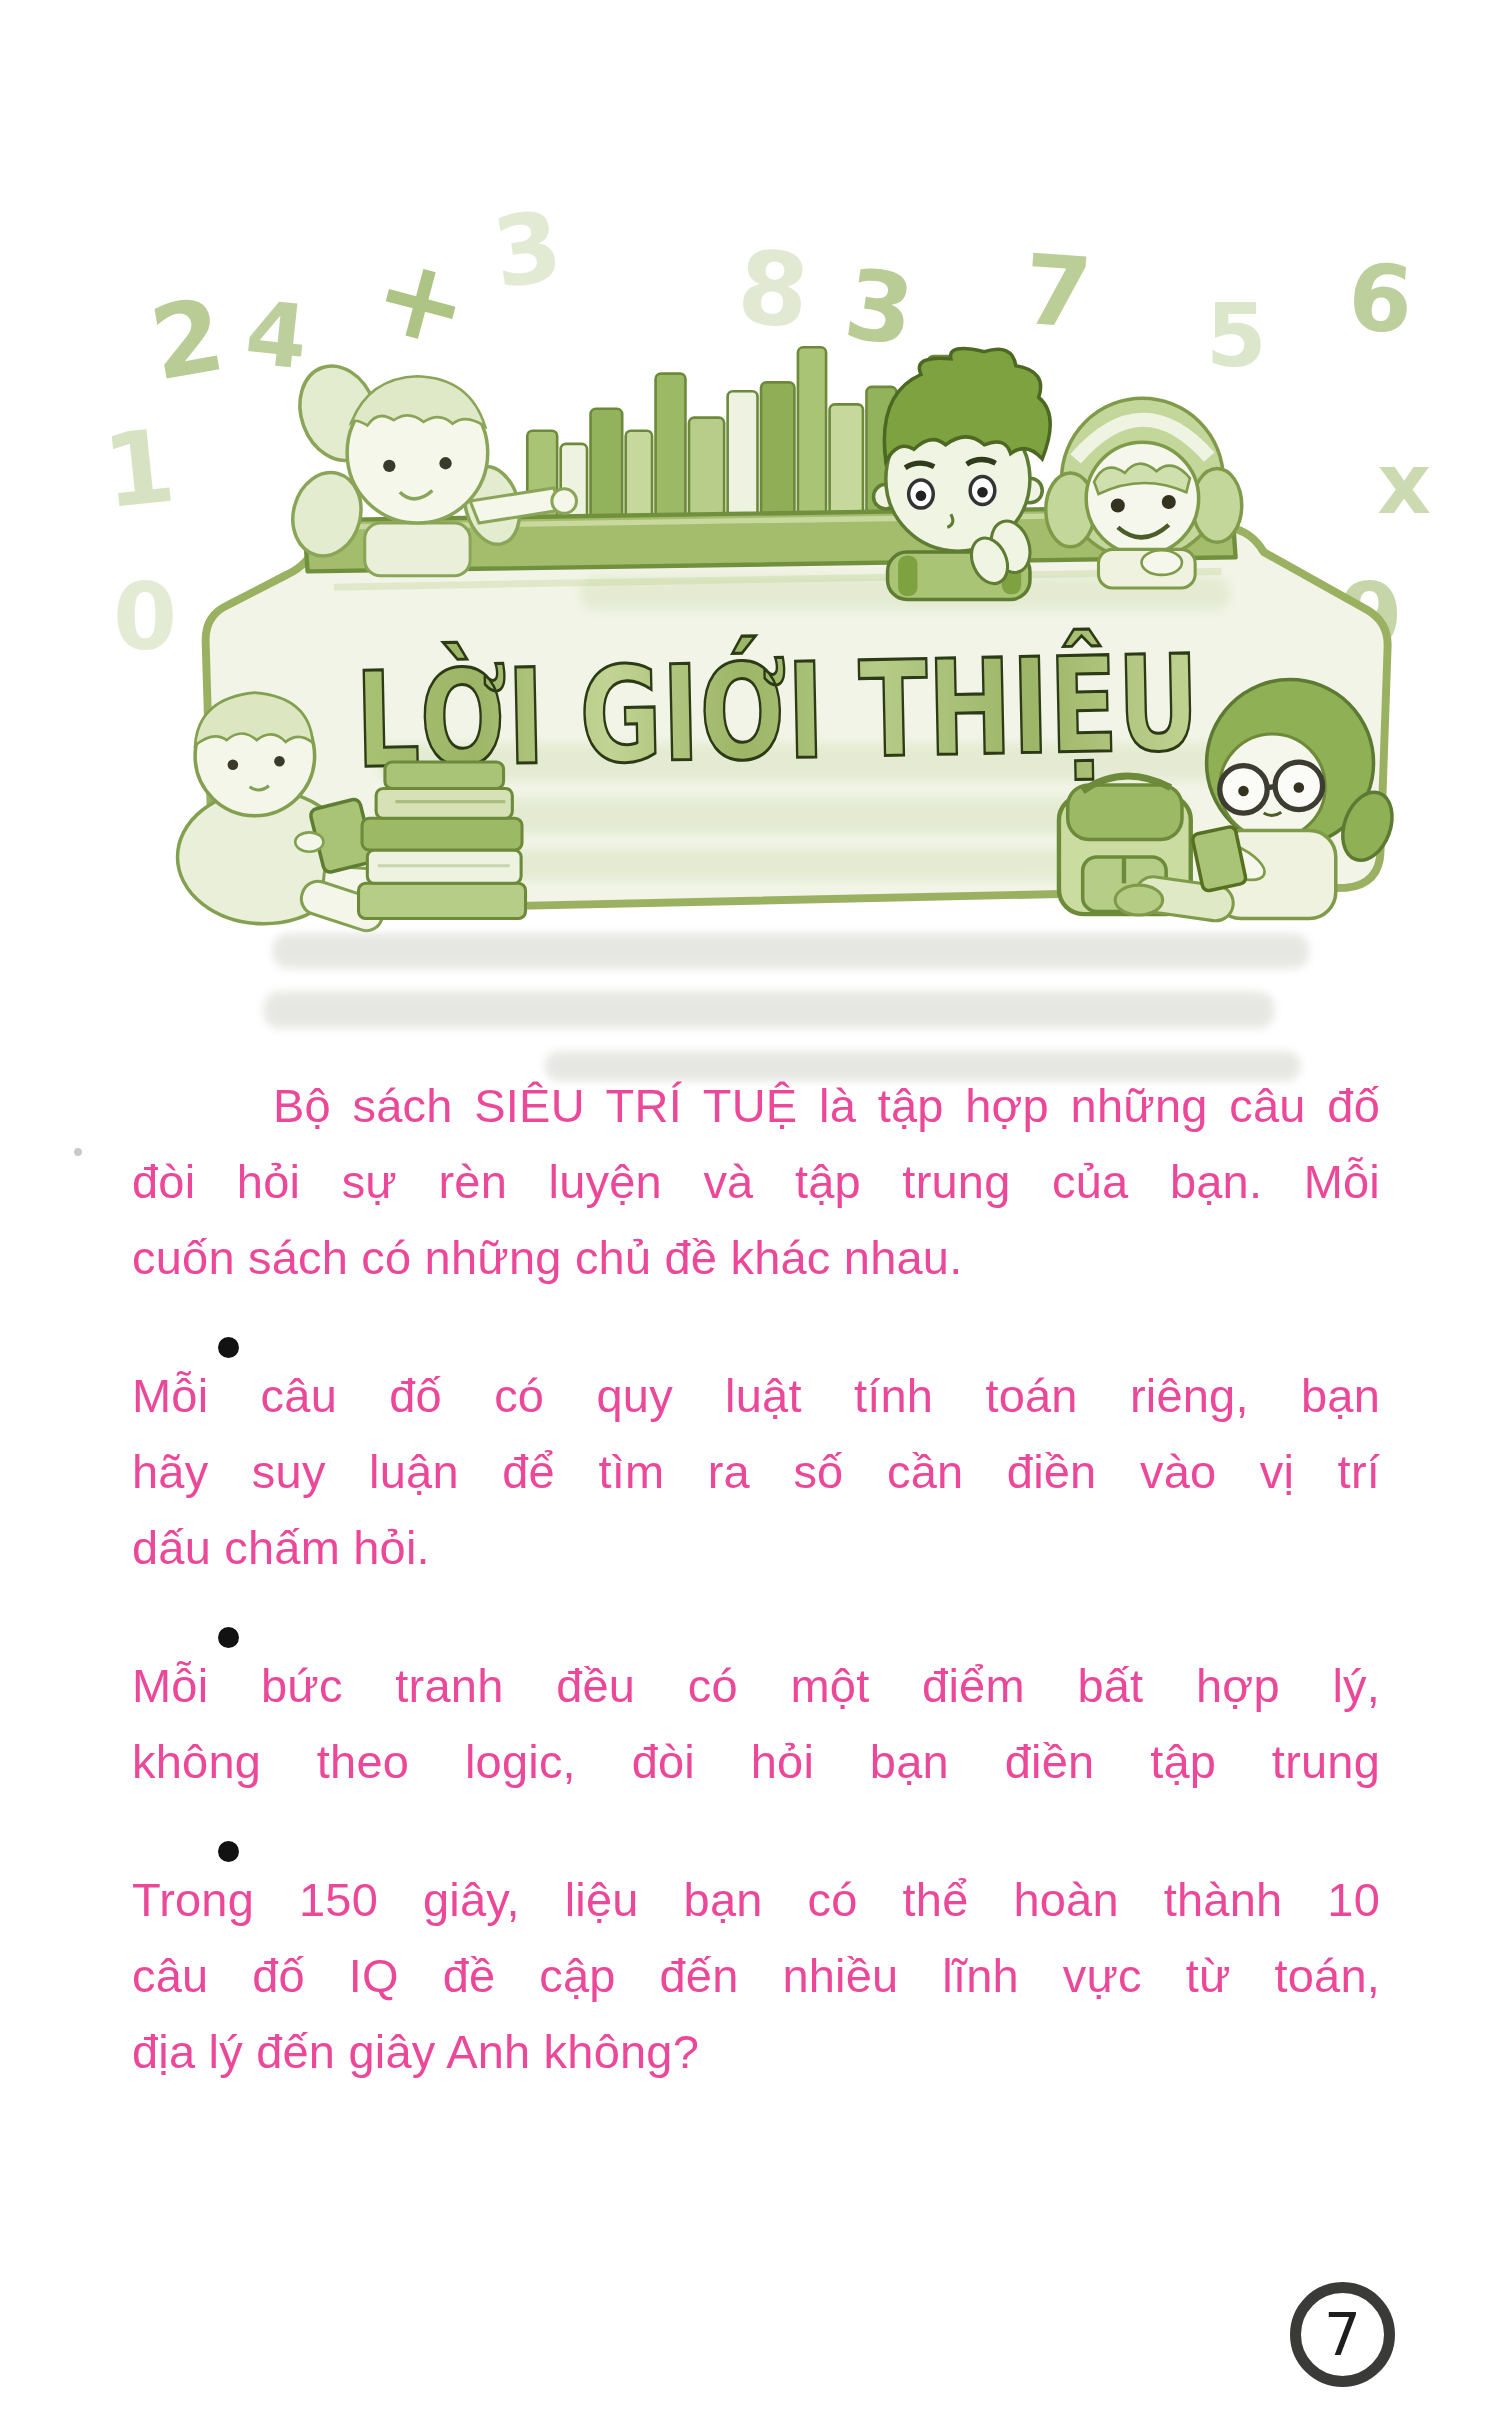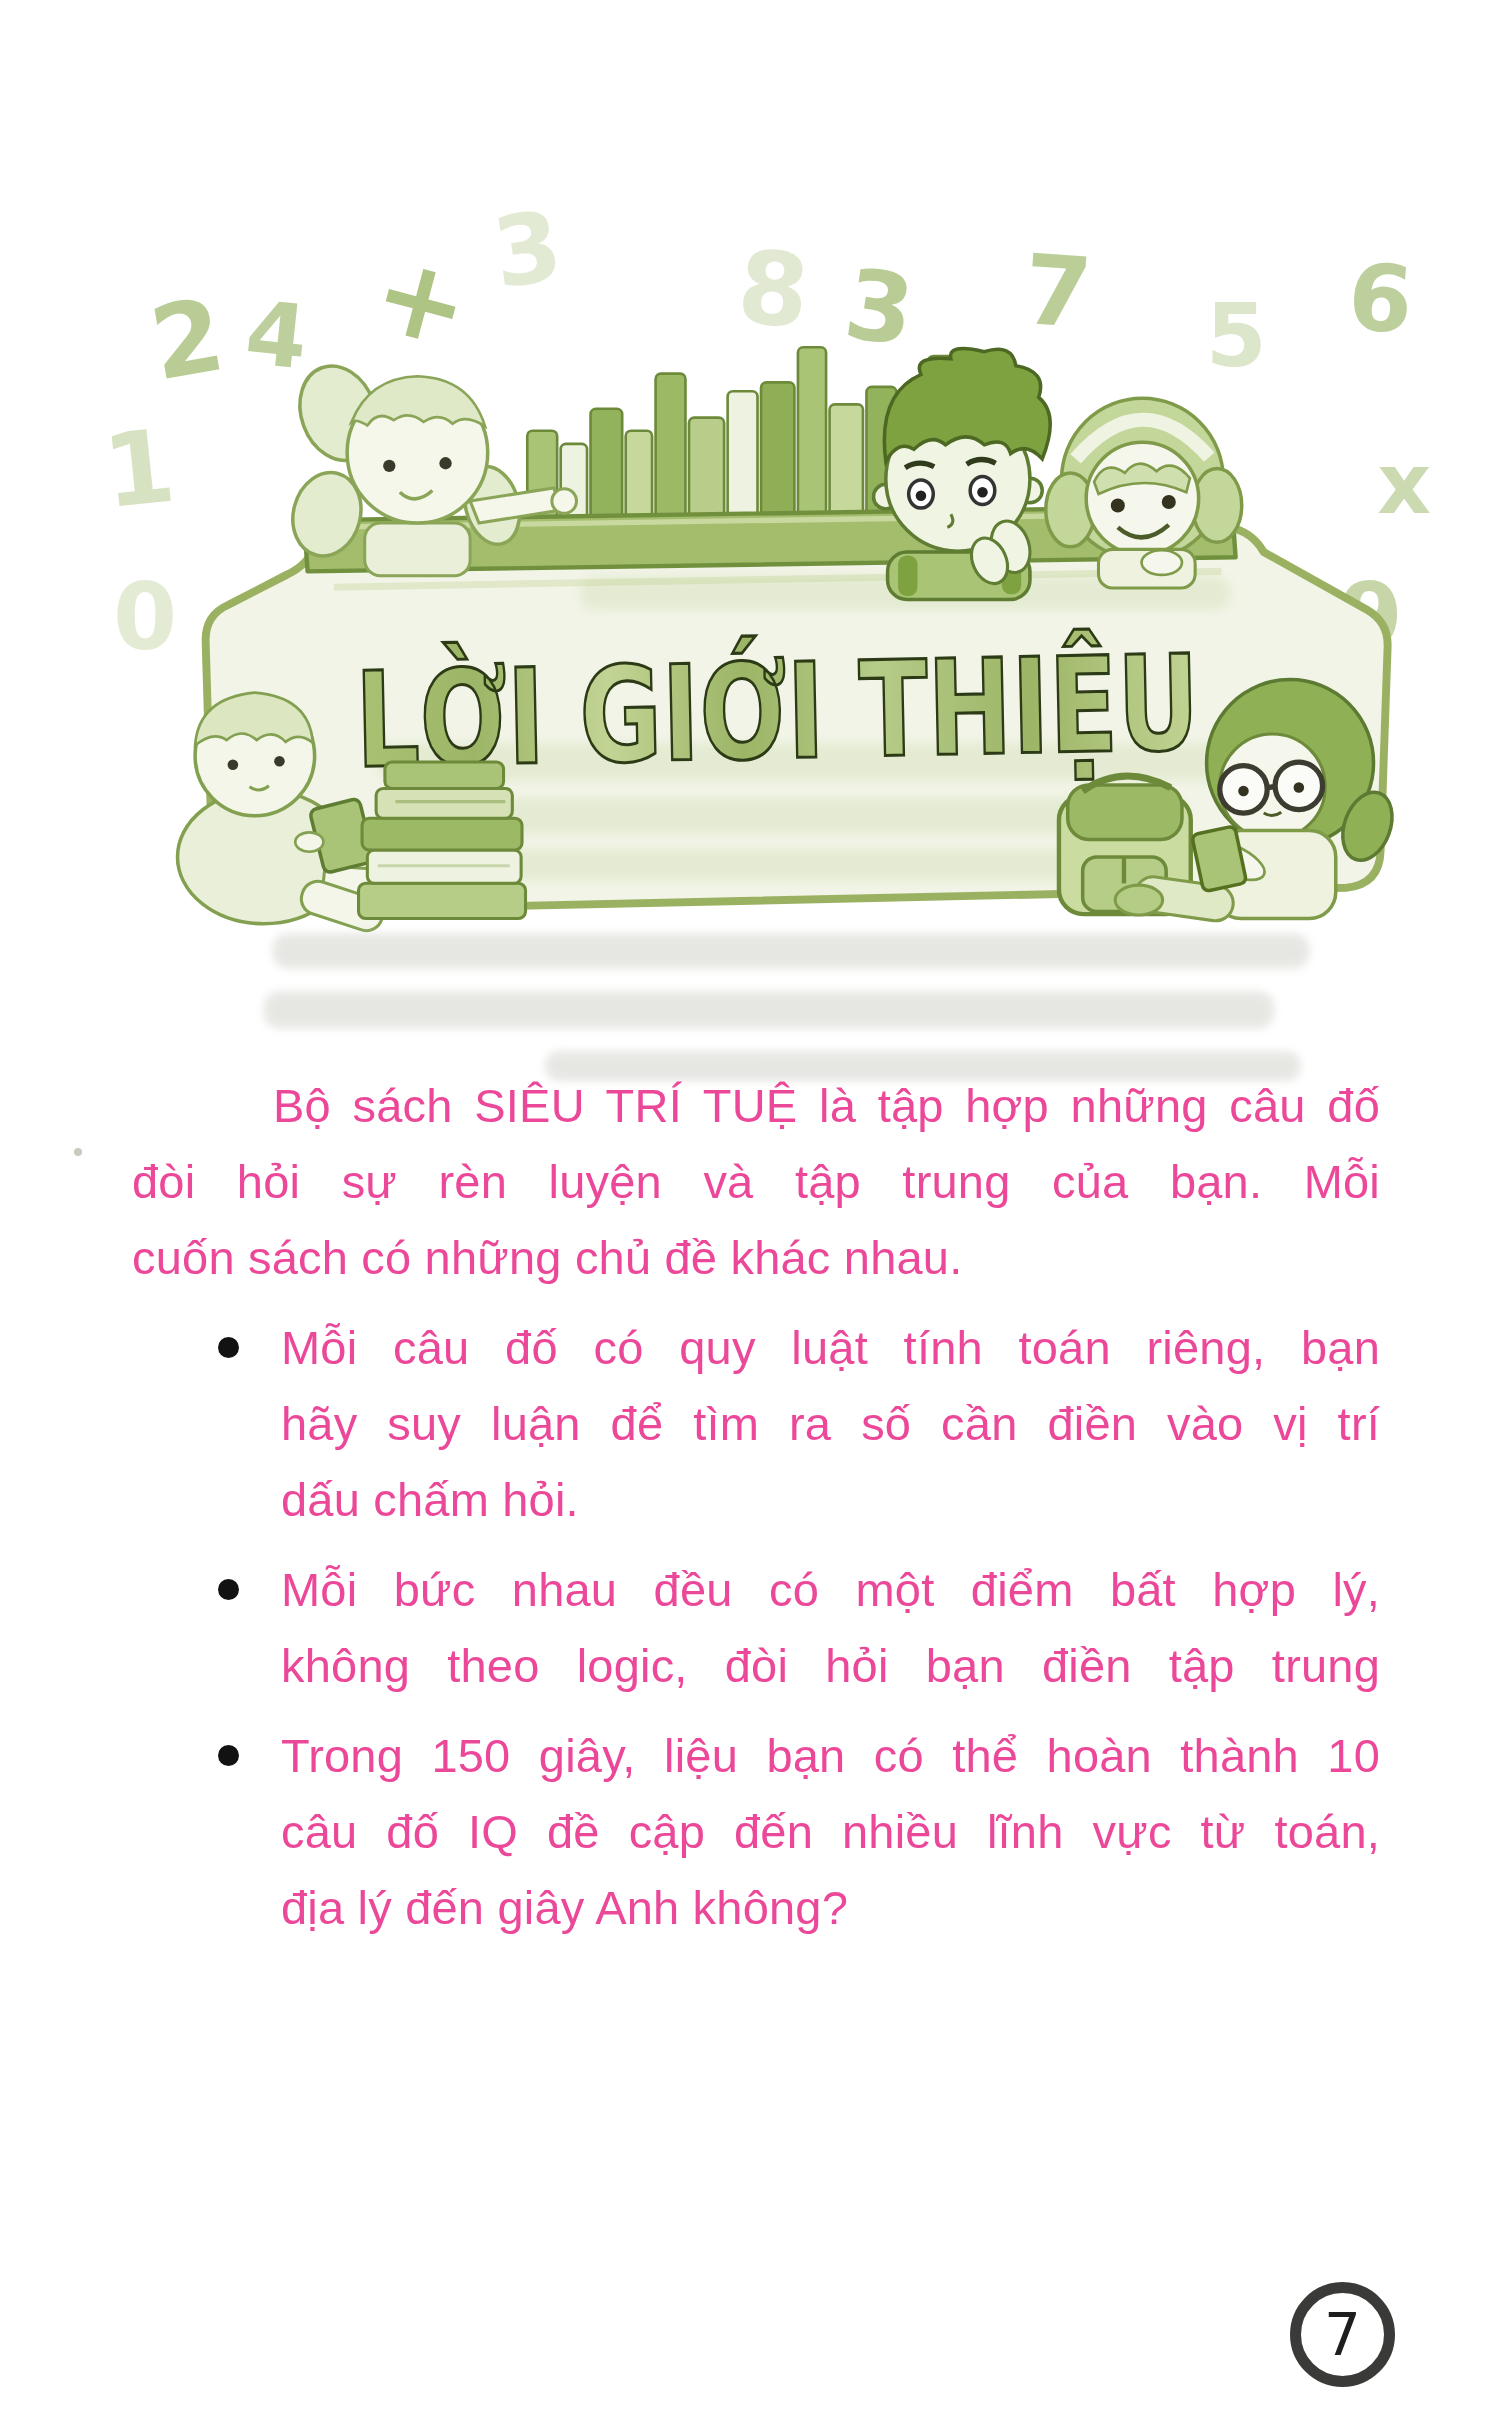--- a/index.html
+++ b/index.html
@@ -33,20 +33,21 @@
   .line{
     text-align:justify;
     text-align-last:justify;
     white-space:normal;
   }
   .line.last{ text-align-last:left; }
   .line.indent{ text-indent:141px; }
   .bullet{
     display:flex;
     margin-top:14px;
+    flex-direction:column;
   }
   .dot-col{ width:149px; flex:none; }
   .dot{
     width:21px; height:21px;
     border-radius:50%;
     background:#121212;
     margin-left:86px;
     margin-top:27px;
   }
   .text-col{ flex:1; min-width:0; }
@@ -274,21 +275,21 @@
         <div class="line">hãy suy luận để tìm ra số cần điền vào vị trí</div>
         <div class="line last">dấu chấm hỏi.</div>
       </div>
     </div>
 
     <div class="bullet">
       <div class="dot-col">
         <div class="dot"></div>
       </div>
       <div class="text-col bullet-text">
-        <div class="line">Mỗi bức nhau đều có một điểm bất hợp lý,</div>
+        <div class="line">Mỗi bức tranh đều có một điểm bất hợp lý,</div>
         <div class="line">không theo logic, đòi hỏi bạn điền tập trung</div>
       </div>
     </div>
 
     <div class="bullet">
       <div class="dot-col">
         <div class="dot"></div>
       </div>
       <div class="text-col bullet-text">
         <div class="line">Trong 150 giây, liệu bạn có thể hoàn thành 10</div>

